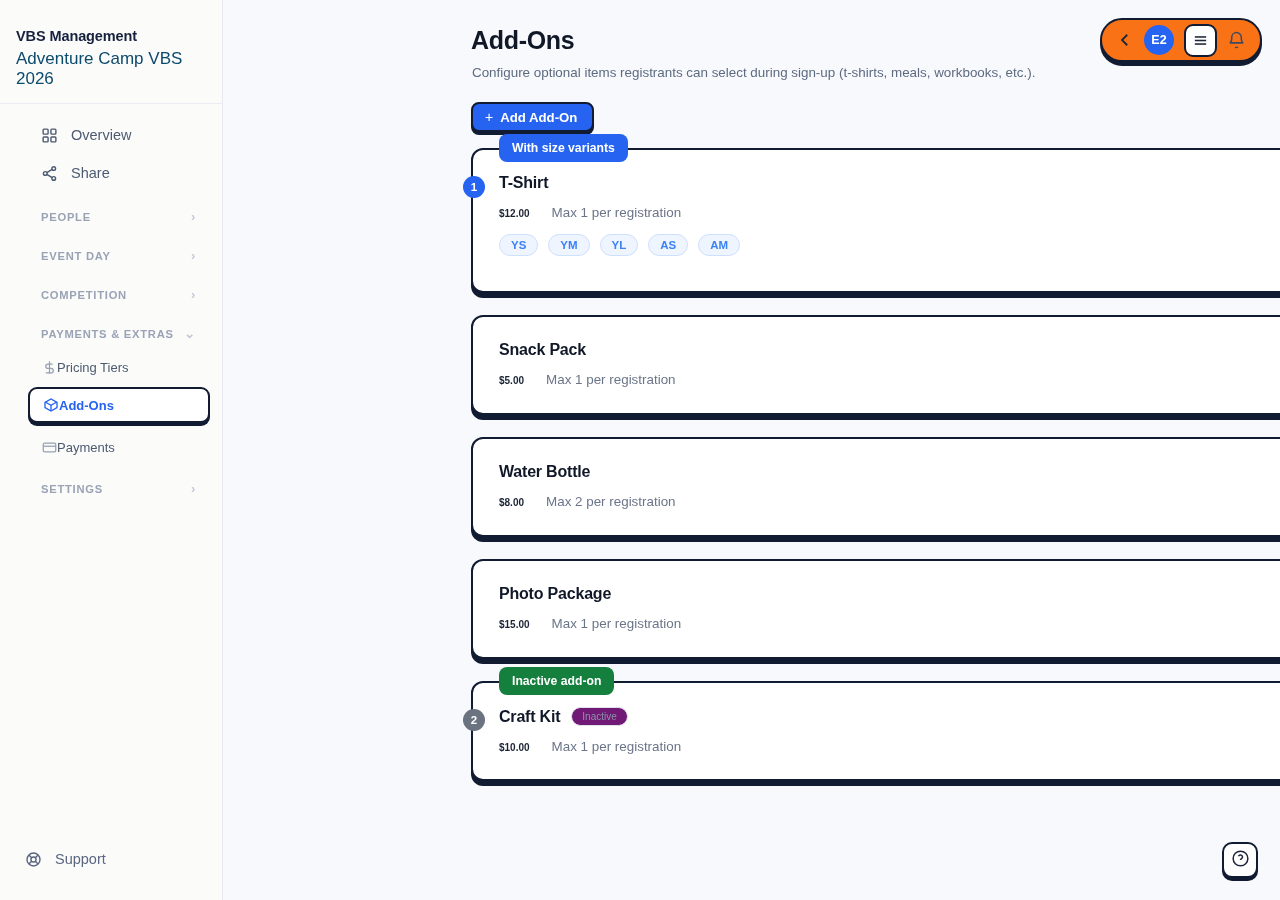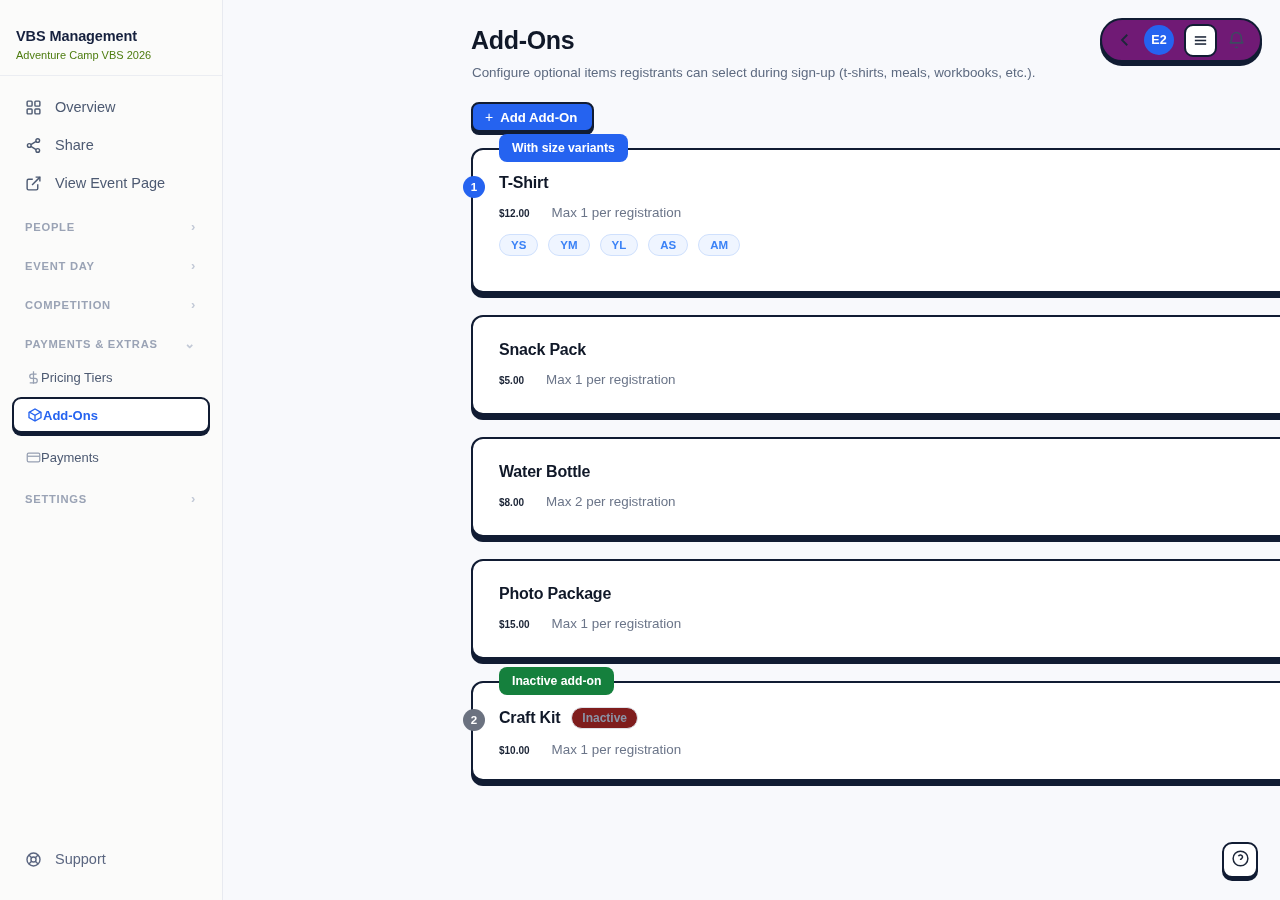--- a/index.html
+++ b/index.html
@@ -14,23 +14,23 @@
   
   .sidebar {
     width: 223px; height: 900px;
     background: #fbfbfa;
     border-right: 1px solid #e8eaf0;
     display: flex; flex-direction: column;
     position: relative;
   }
   .sb-head { padding: 21px 16px 14px 16px; border-bottom: 1px solid #ebedf2; margin-top: 7px; }
   .sb-title { font-size: 14.5px; font-weight: bold; color: #16213e; letter-spacing: -.1px; }
-  .sb-sub { font-size: 11px; color: #4d7c0f; margin-top: 5px; }
-
-  .sb-nav { padding: 12px 0 0 0; flex: 1; }
+  .sb-sub { font-size: 17px; color: #0c4a6e; margin-top: 5px; }
+
+  .sb-nav { padding: 12px 0 0 16px; flex: 1; }
   .sb-item {
     display: flex; align-items: center; gap: 13px;
     height: 38px; margin: 0 12px; padding: 0 13px;
     border-radius: 9px; cursor: pointer;
     color: #4d5a72; font-size: 14.5px;
   }
   .sb-item .ic { width: 17px; height: 17px; display:flex; align-items:center; justify-content:center; flex: 0 0 17px; }
   .sb-item svg { display:block; }
 
   .sb-group {
@@ -76,21 +76,21 @@
     border: 2px solid #111c33; border-radius: 8px;
     box-shadow: 0 3px 0 #111c33; cursor: pointer;
   }
   .add-btn .plus { font-size: 14px; font-weight: normal; }
 
   
   .topbar {
     position: absolute; right: 18px; top: 18px;
     display: flex; align-items: center; gap: 10px;
     height: 44px; padding: 0 14px;
-    background: #701a75; border: 2px solid #111c33; border-radius: 24px;
+    background: #f97316; border: 2px solid #111c33; border-radius: 24px;
     box-shadow: 0 4px 0 #111c33;
   }
   .tb-btn { display:flex; align-items:center; justify-content:center; cursor:pointer; }
   .chev-back { width: 18px; height: 18px; color: #1d2739; }
   .avatar {
     width: 30px; height: 30px; border-radius: 50%;
     background: #2563f0; color: #fff;
     font-size: 12.5px; font-weight: bold;
     display:flex; align-items:center; justify-content:center;
     cursor:pointer;
@@ -112,23 +112,23 @@
     box-shadow: 0 5px 0 #111c33;
     margin-bottom: 22px;
     padding: 24px 26px 22px 26px;
     min-height: 100px;
   }
   .card.tall { min-height: 145px; }
 
   .card-title-row { display: flex; align-items: center; gap: 11px; }
   .card-title { font-size: 16px; font-weight: bold; color: #101828; letter-spacing: -.2px; }
   .pill-inactive {
-    font-size: 12px; color: #8a93a6;
-    border: 1px solid #dfe3ea; background: #7f1d1d;
-    border-radius: 11px; padding: 3px 10px; font-weight: bold;
+    font-size: 10px; color: #8a93a6;
+    border: 1px solid #dfe3ea; background: #701a75;
+    border-radius: 11px; padding: 3px 10px;
   }
 
   .meta-row { display: flex; align-items: baseline; gap: 22px; margin-top: 13px; }
   .price { font-size: 10px; font-weight: bold; color: #1a2335; }
   .maxinfo { font-size: 13.4px; color: #6b7governing; }
   .maxinfo { color: #6b7589; }
 
   .variants { display: flex; gap: 10px; margin-top: 14px; }
   .chip {
     font-size: 11.5px; font-weight: bold; color: #3b82f6;
@@ -192,30 +192,20 @@
             <circle cx="18" cy="5" r="2.6"></circle>
               <circle cx="6" cy="12" r="2.6"></circle>
               <circle cx="18" cy="19" r="2.6"></circle>
             <line x1="8.3" y1="10.8" x2="15.7" y2="6.3"></line>
               <line x1="8.3" y1="13.2" x2="15.7" y2="17.7"></line>
           </svg>
         </span>
         <span>Share</span>
       </div>
 
-      <div class="sb-item">
-        <span class="ic">
-          <svg viewBox="0 0 24 24" width="17" height="17" fill="none" stroke="currentColor" stroke-width="2">
-            <path d="M18 13v6a2 2 0 0 1-2 2H5a2 2 0 0 1-2-2V8a2 2 0 0 1 2-2h6"></path>
-            <polyline points="15 3 21 3 21 9"></polyline>
-              <line x1="10" y1="14" x2="21" y2="3"></line>
-          </svg>
-        </span>
-        <span>View Event Page</span>
-      </div>
 
       <div class="sb-group">
         <span>PEOPLE</span>
         <span class="chev">›</span>
       </div>
 
       <div class="sb-group">
         <span>EVENT DAY</span>
         <span class="chev">›</span>
       </div>

